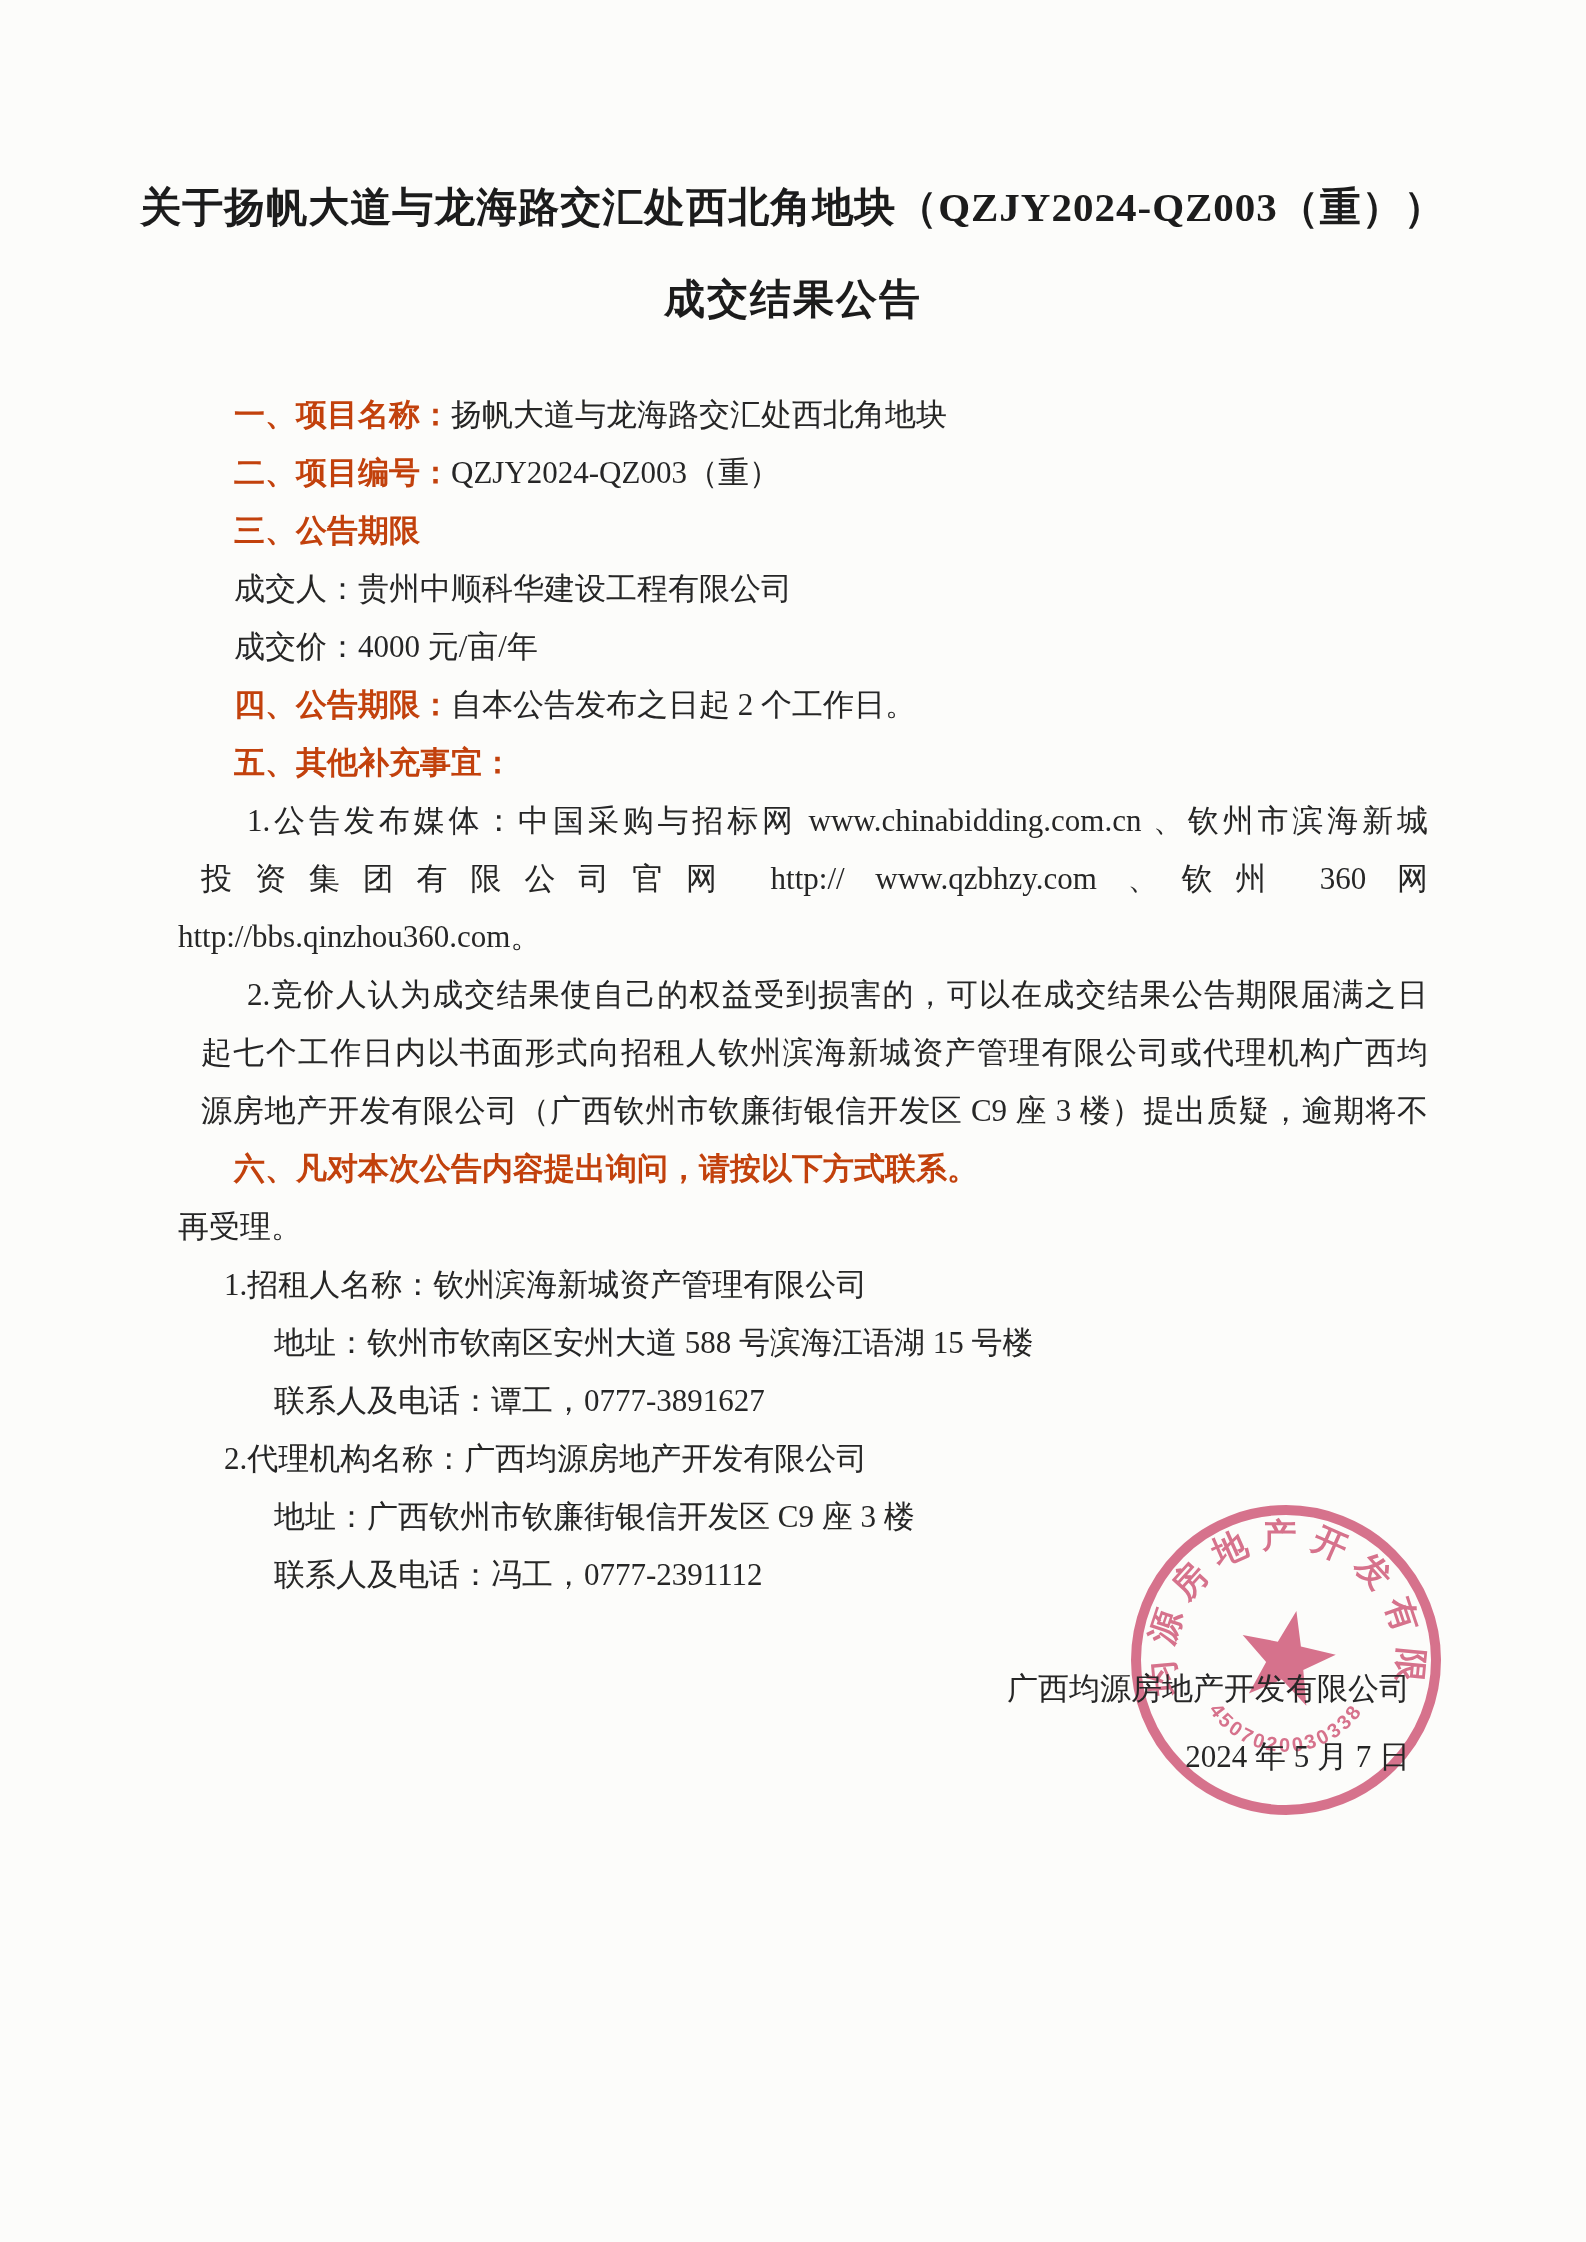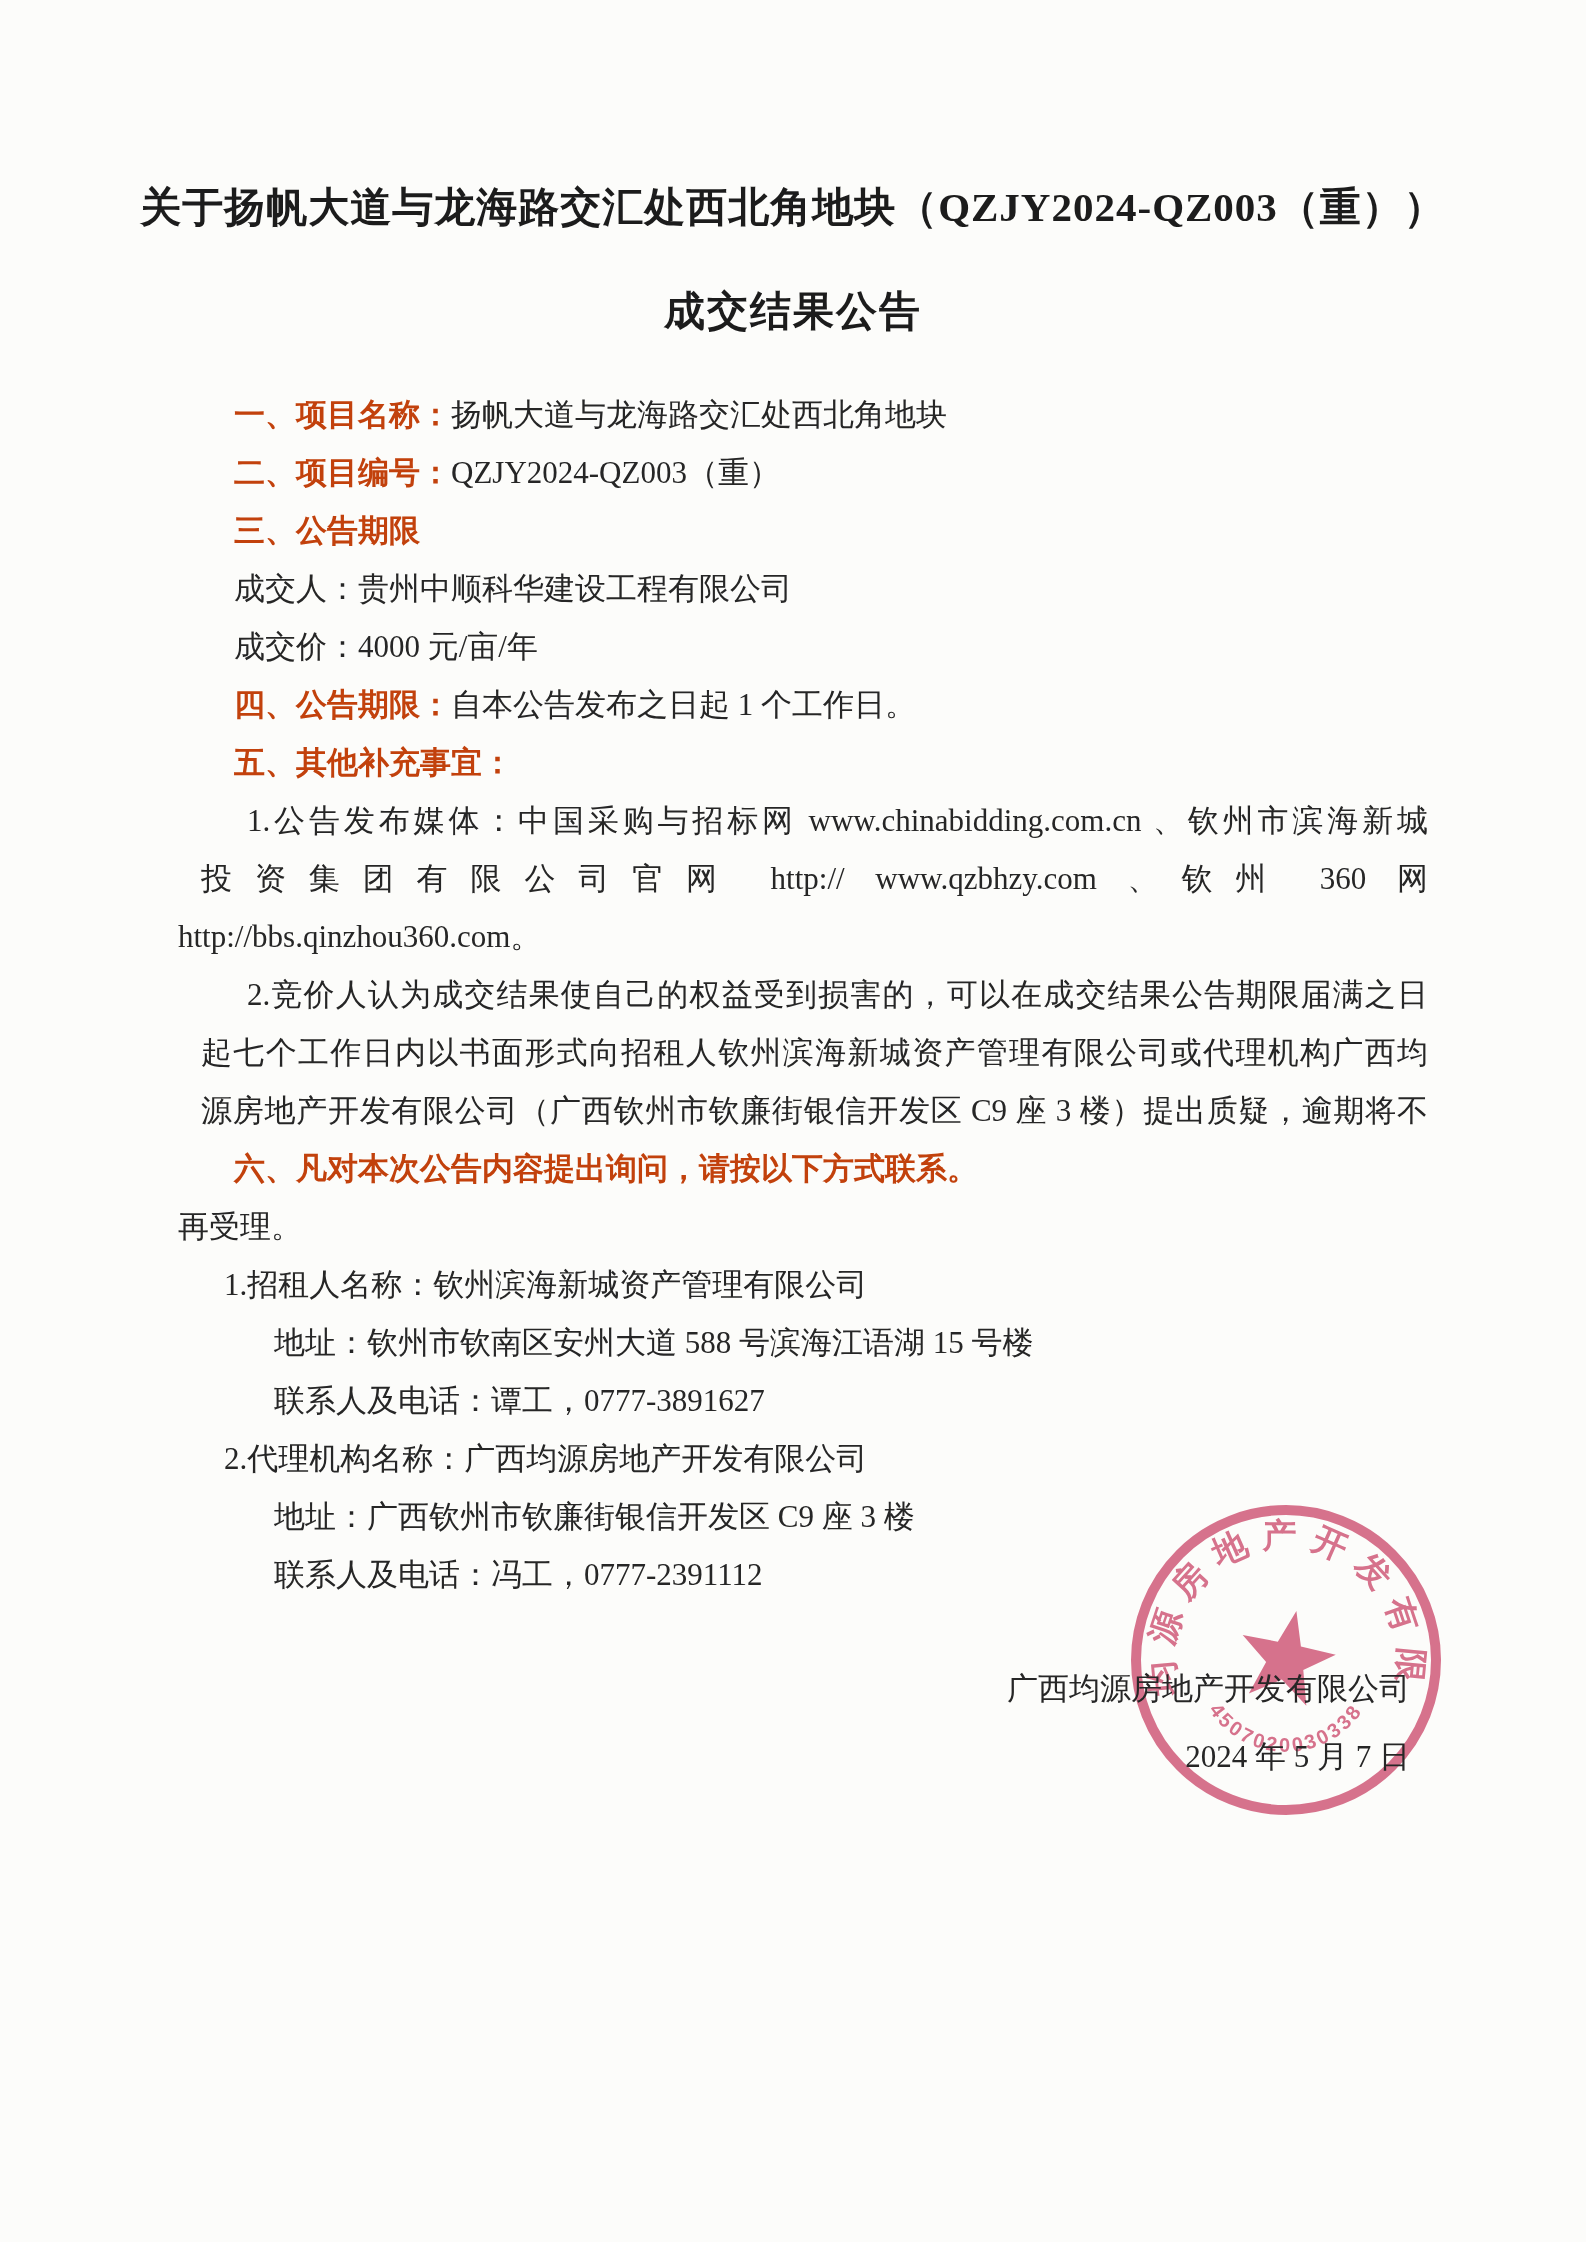--- a/index.html
+++ b/index.html
@@ -13,21 +13,21 @@
     font-family:"Liberation Serif","DejaVu Serif",serif;
   }
   .title1 {
     position:absolute; left:0; top:180px; width:100%;
     text-align:center;
     font-size:41px; font-weight:bold; letter-spacing:1px;
     font-family:"Liberation Serif","DejaVu Serif",serif;
     color:#1c1c1c;
   }
   .title2 {
-    position:absolute; left:0; top:284px; width:100%;
+    position:absolute; left:0; top:272px; width:100%;
     text-align:center;
     font-size:41px; font-weight:bold; letter-spacing:2px;
     font-family:"Liberation Serif","DejaVu Serif",serif;
     color:#1c1c1c;
   }
   .body-block {
     position:absolute; left:178px; top:386px; width:1250px;
     font-size:31px;
   }
   .line { height:58px; line-height:58px; white-space:nowrap; }
@@ -79,21 +79,21 @@
 
   <div class="title1">关于扬帆大道与龙海路交汇处西北角地块（QZJY2024-QZ003（重））</div>
   <div class="title2">成交结果公告</div>
 
   <div class="body-block">
     <div class="line ind2"><span class="b">一、项目名称：</span><span>扬帆大道与龙海路交汇处西北角地块</span></div>
     <div class="line ind2"><span class="b">二、项目编号：</span><span>QZJY2024-QZ003（重）</span></div>
     <div class="line ind2"><span class="b">三、公告期限</span></div>
     <div class="line ind2">成交人：贵州中顺科华建设工程有限公司</div>
     <div class="line ind2">成交价：4000 元/亩/年</div>
-    <div class="line ind2"><span class="b">四、公告期限：</span><span>自本公告发布之日起 1 个工作日。</span></div>
+    <div class="line ind2"><span class="b">四、公告期限：</span><span>自本公告发布之日起 2 个工作日。</span></div>
     <div class="line ind2"><span class="b">五、其他补充事宜：</span></div>
     <div class="line ind1 just">1.公告发布媒体：中国采购与招标网 www.chinabidding.com.cn 、钦州市滨海新城</div>
     <div class="line just">投资集团有限公司官网 http:// www.qzbhzy.com 、钦州 360 网</div>
     <div class="line">http://bbs.qinzhou360.com。</div>
     <div class="line ind1 just">2.竞价人认为成交结果使自己的权益受到损害的，可以在成交结果公告期限届满之日</div>
     <div class="line just">起七个工作日内以书面形式向招租人钦州滨海新城资产管理有限公司或代理机构广西均</div>
     <div class="line just">源房地产开发有限公司（广西钦州市钦廉街银信开发区 C9 座 3 楼）提出质疑，逾期将不</div>
     <div class="line ind2"><span class="b">六、凡对本次公告内容提出询问，请按以下方式联系。</span></div>
     <div class="line">再受理。</div>
     <div class="line ind1">1.招租人名称：钦州滨海新城资产管理有限公司</div>

